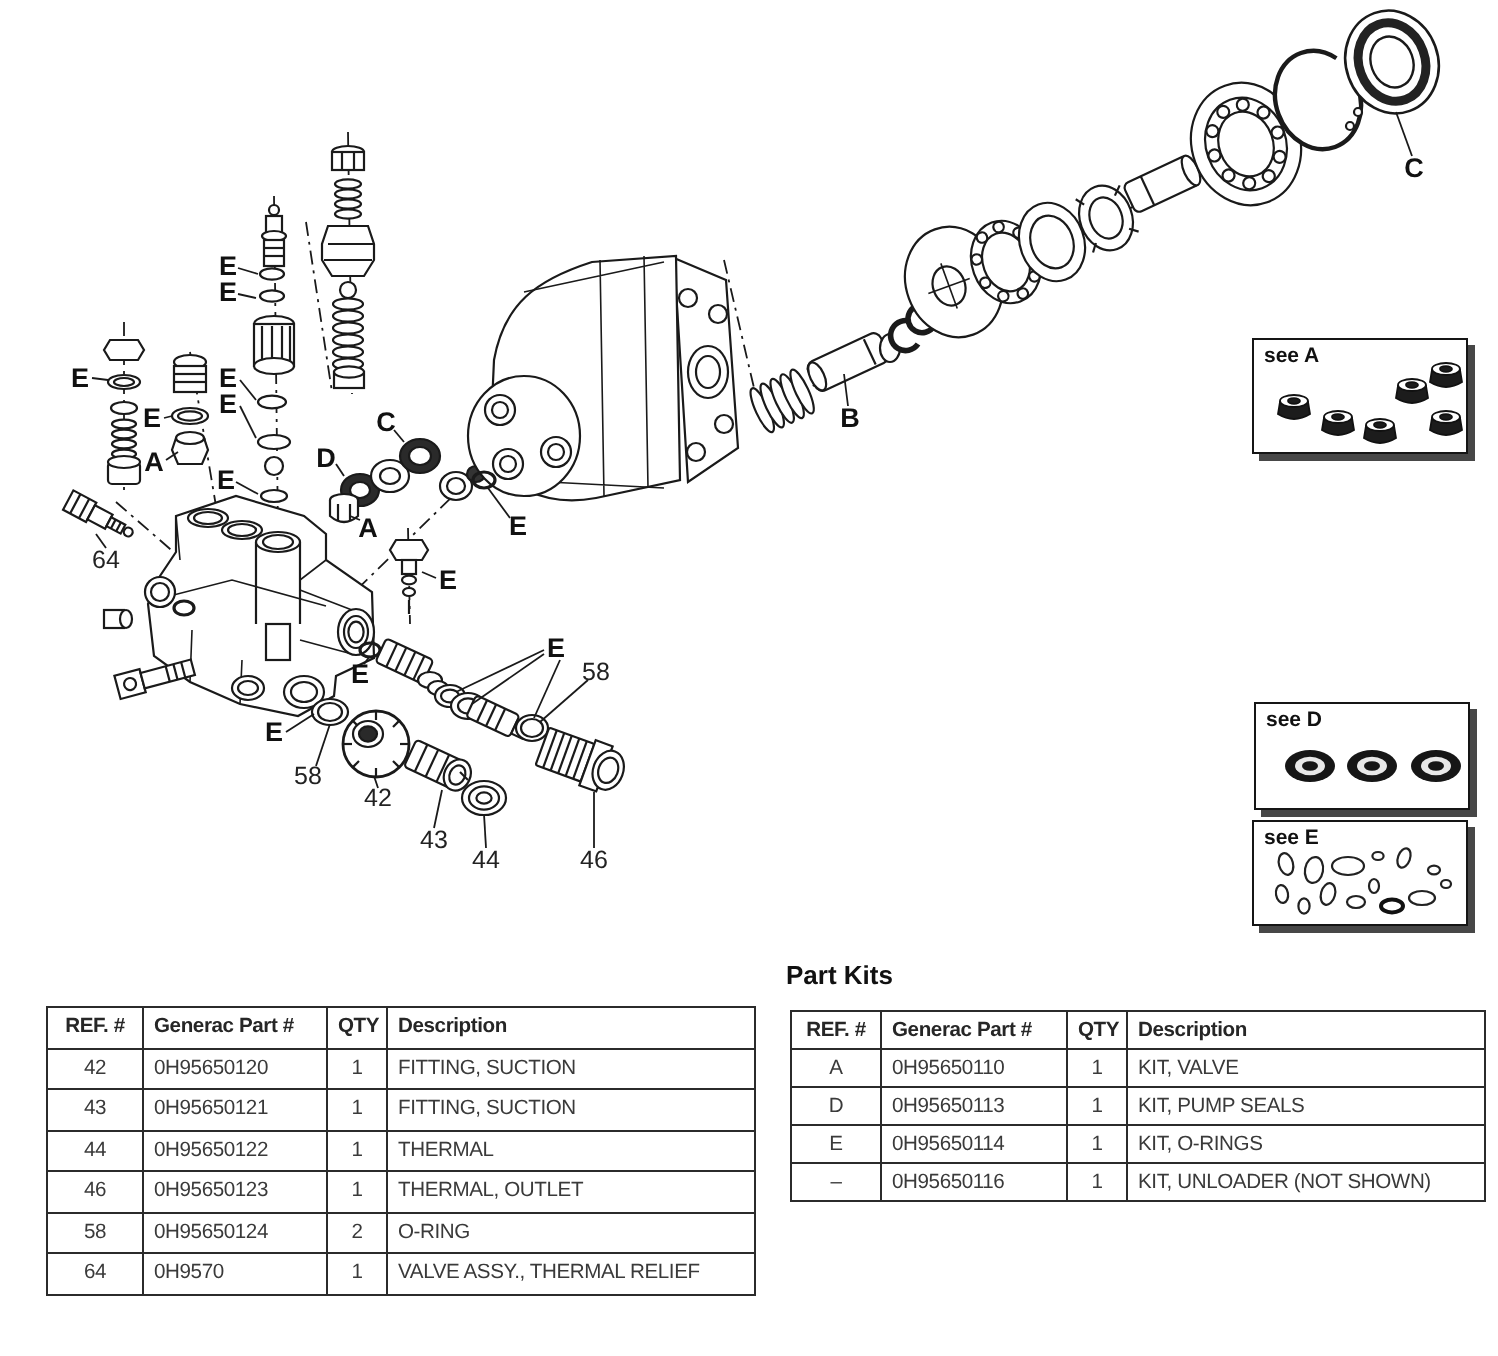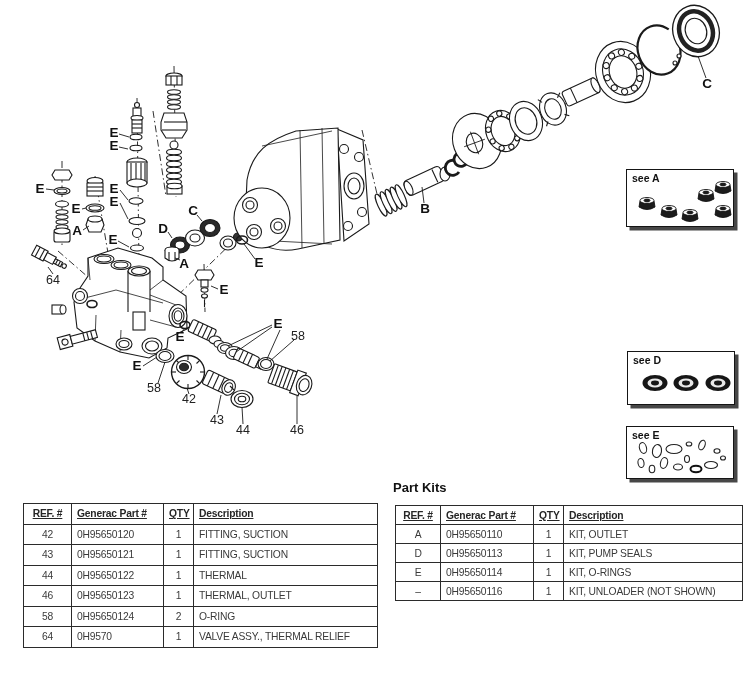--- a/index.html
+++ b/index.html
@@ -9,21 +9,21 @@
   .lbl{position:absolute;transform:translate(-50%,-50%);font-size:13.5px;font-weight:bold;
        color:#111;line-height:1;white-space:nowrap;}
   .lbl.num{font-weight:normal;font-size:12.5px;color:#222;}
   .callout{position:absolute;border:1.4px solid #151515;background:#fff;
            box-shadow:3.5px 3.5px 0 #474747;}
   .callout .ct{position:absolute;left:5px;top:3px;font-size:10.5px;font-weight:bold;color:#111;line-height:1;}
   .kits-title{position:absolute;left:393px;top:480px;font-size:13px;font-weight:bold;color:#111;}
   .tbl{position:absolute;border-collapse:collapse;table-layout:fixed;background:#fff;}
   .tbl th,.tbl td{border:1.6px solid #2b2b2b;font-size:10.3px;letter-spacing:-0.2px;
       padding:0 5px;color:#3a3a3a;overflow:hidden;white-space:nowrap;vertical-align:middle;}
-  .tbl th{font-weight:bold;color:#262626;text-align:left;text-decoration:underline;}
+  .tbl th{font-weight:bold;color:#262626;text-align:left;}
   .tbl .c{text-align:center;}
   .tbl-left{left:23px;top:503px;width:354px;}
   .tbl-left tr{height:20.5px;}
   .tbl-right{left:395px;top:505px;width:347px;}
   .tbl-right tr{height:19px;}
 </style>
 </head>
 <body>
 
 <div class="stage">
@@ -456,21 +456,21 @@
           <ellipse cx="58" cy="31" rx="4" ry="2.4" fill="#161616"></ellipse>
         </g>
     <g>
           <ellipse cx="90" cy="31" rx="12.5" ry="8" fill="#161616"></ellipse>
           <ellipse cx="90" cy="31" rx="7.5" ry="4.6" fill="#e8e8e8"></ellipse>
           <ellipse cx="90" cy="31" rx="4" ry="2.4" fill="#161616"></ellipse>
         </g>
   </svg>
 </div>
 
-<div class="callout" style="left:626px;top:426px;width:106px;height:51px">
+<div class="callout" style="left:626px;top:410px;width:106px;height:51px">
   <span class="ct">see E</span>
   <svg width="106" height="51" fill="none" stroke="#222" stroke-width="1.1">
     <ellipse cx="16" cy="21" rx="3.5" ry="5.5" transform="rotate(-15 16 21)"></ellipse>
     <ellipse cx="30" cy="24" rx="4.5" ry="6.5" transform="rotate(10 30 24)"></ellipse>
     <ellipse cx="47" cy="22" rx="8" ry="4.5"></ellipse>
     <ellipse cx="62" cy="17" rx="2.8" ry="2"></ellipse>
     <ellipse cx="75" cy="18" rx="3" ry="5" transform="rotate(20 75 18)"></ellipse>
     <ellipse cx="90" cy="24" rx="3" ry="2.2"></ellipse>
     <ellipse cx="14" cy="36" rx="3" ry="4.5" transform="rotate(-10 14 36)"></ellipse>
     <ellipse cx="25" cy="42" rx="2.8" ry="3.8"></ellipse>
@@ -548,21 +548,21 @@
         <tr>
     <th class="c">REF. #</th>
     <th>Generac Part #</th>
     <th class="c">QTY</th>
     <th>Description</th>
   </tr>
   <tr>
     <td class="c">A</td>
     <td>0H95650110</td>
     <td class="c">1</td>
-    <td>KIT, OUTLET</td>
+    <td>KIT, VALVE</td>
   </tr>
   <tr>
     <td class="c">D</td>
     <td>0H95650113</td>
     <td class="c">1</td>
     <td>KIT, PUMP SEALS</td>
   </tr>
   <tr>
     <td class="c">E</td>
     <td>0H95650114</td>

